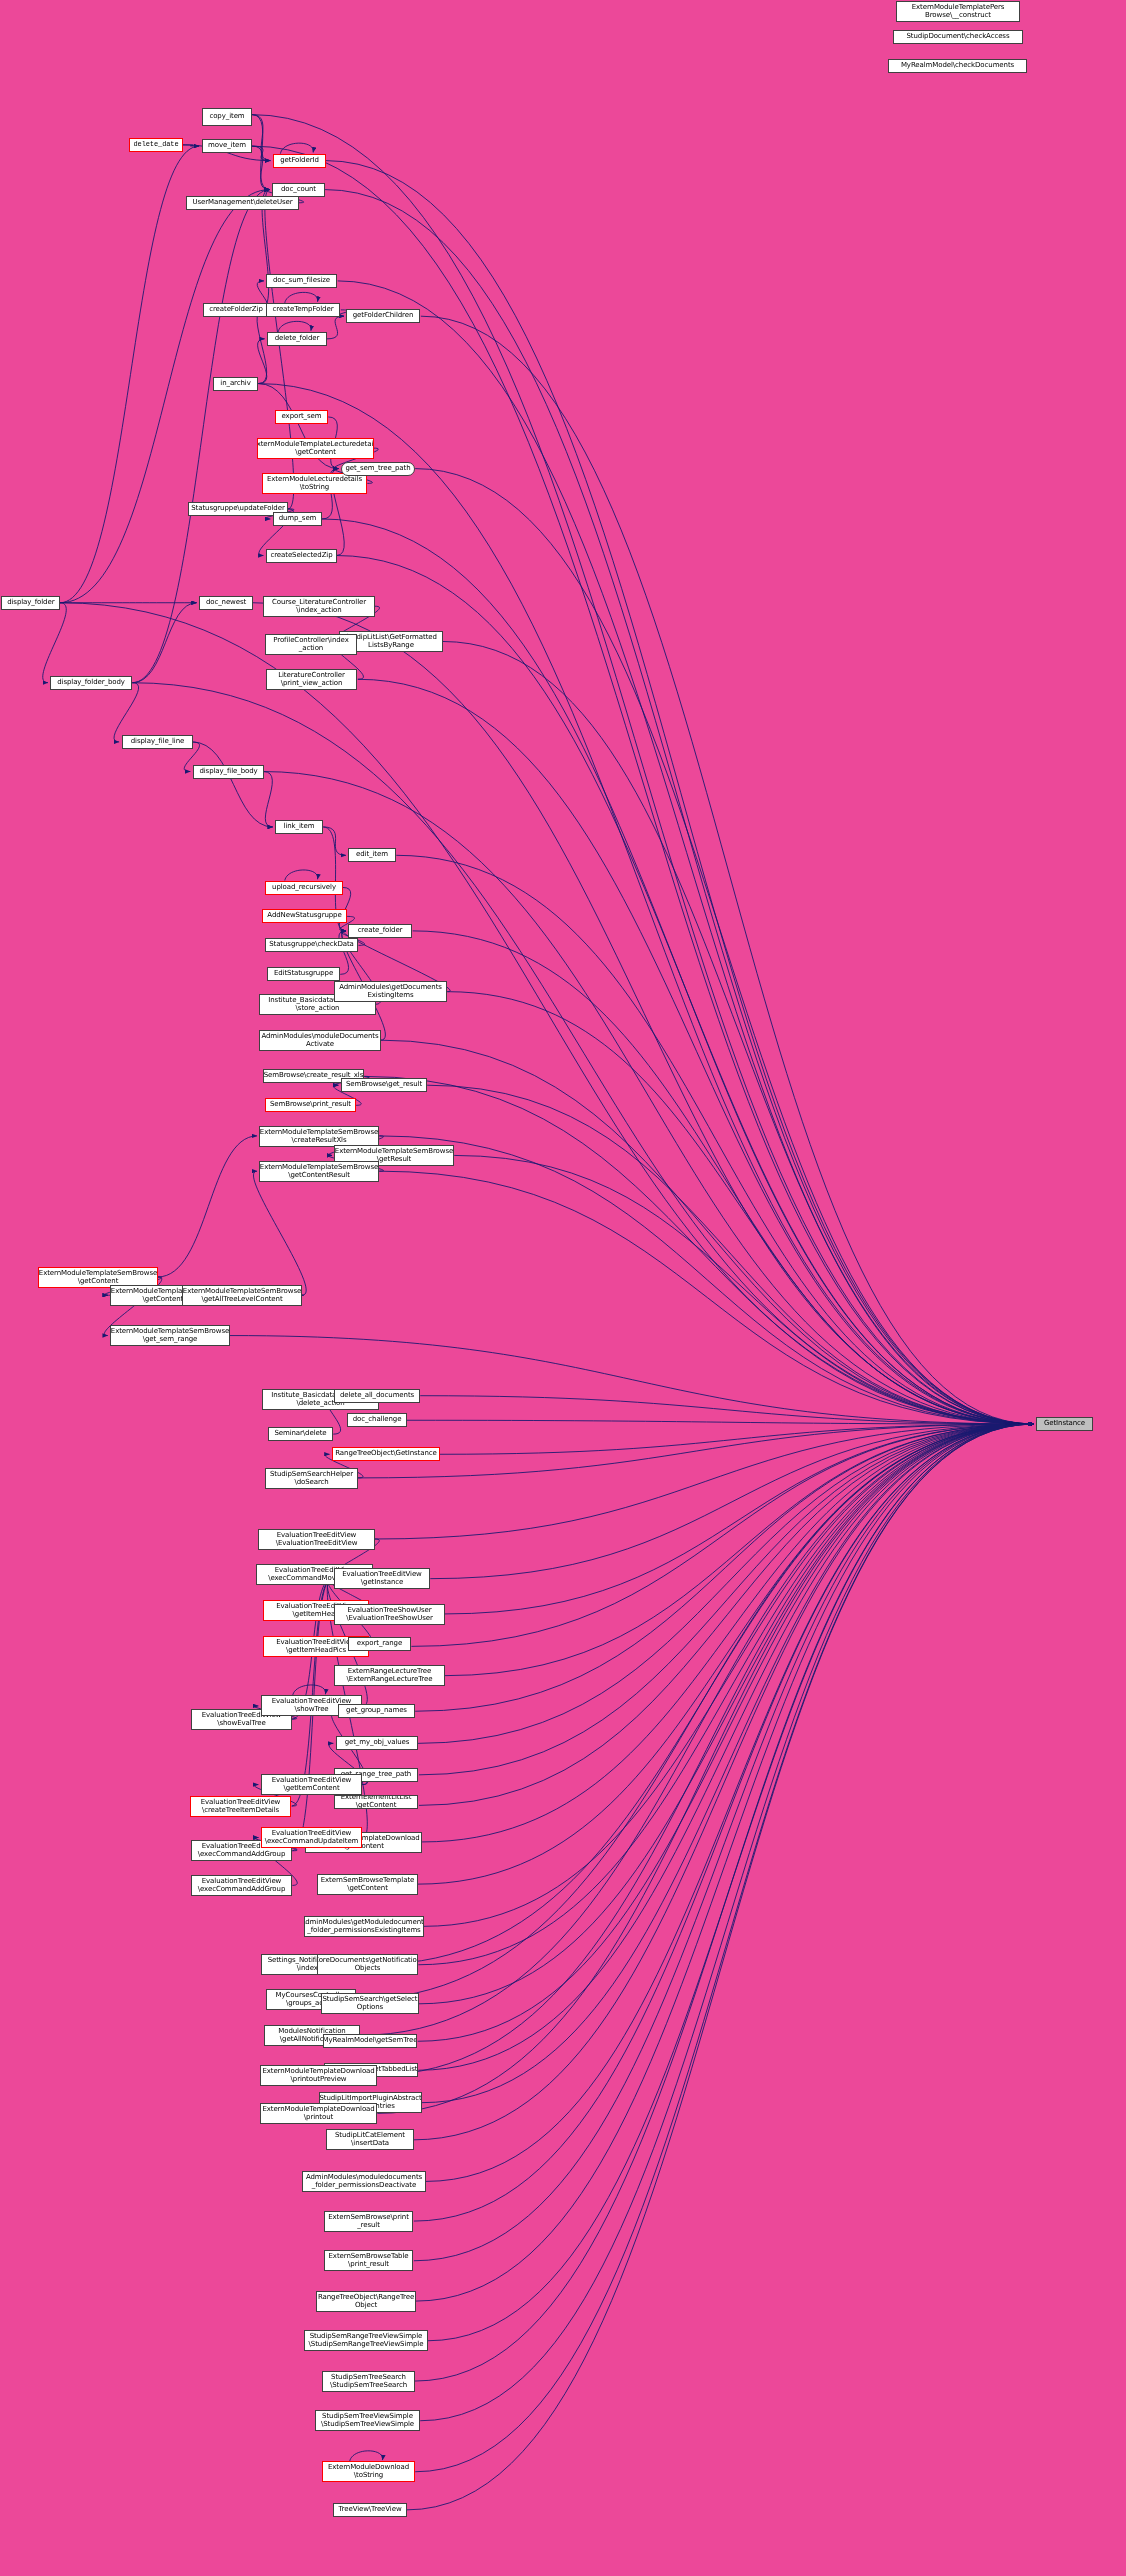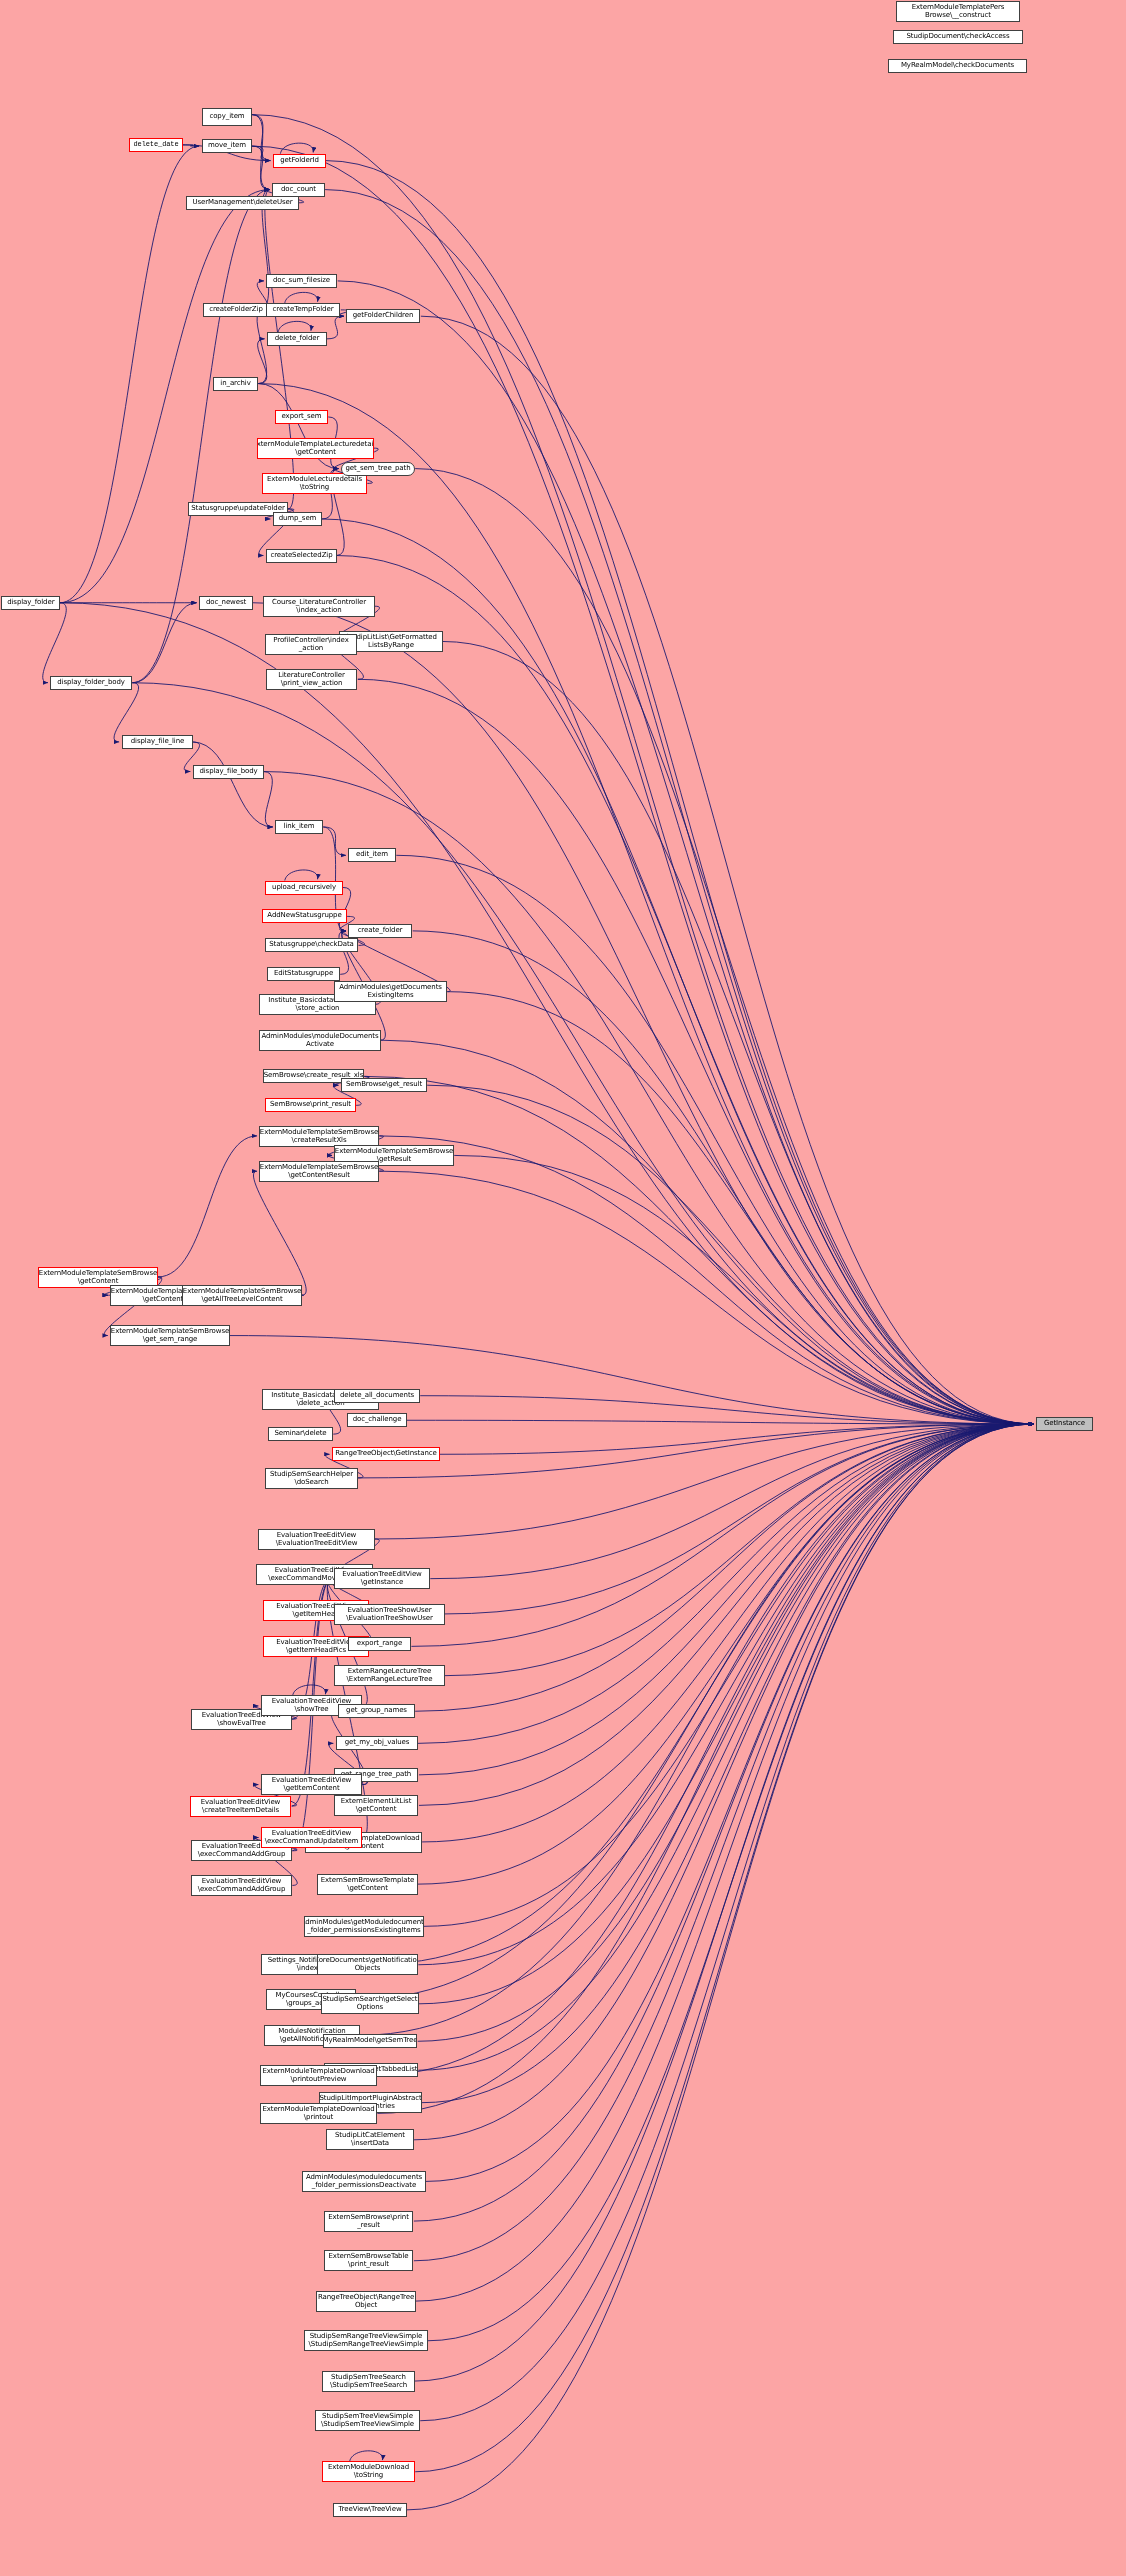--- a/index.html
+++ b/index.html
@@ -5,21 +5,21 @@
 <style>
   html, body {
     margin: 0;
     padding: 0;
     background: #ffffff;
   }
   #graph-root {
     position: relative;
     width: 1127px;
     height: 2576px;
-    background: #fca5a5;
+    background: #ec4899;
     font-family: "DejaVu Sans", sans-serif;
     overflow: hidden;
   }
   #edge-layer {
     position: absolute;
     left: 0;
     top: 0;
     width: 1127px;
     height: 2576px;
     pointer-events: none;
@@ -302,21 +302,21 @@
 \showEvalTree</div>
       <div class="node" style="left: 261px; top: 1695px; width: 101px; height: 21px;">EvaluationTreeEditView
 \showTree</div>
       <div class="node" style="left: 338px; top: 1704px; width: 77px; height: 14px;">get_group_names</div>
       <div class="node" style="left: 336px; top: 1736px; width: 82px; height: 14px;">get_my_obj_values</div>
       <div class="node" style="left: 334px; top: 1768px; width: 84px; height: 14px;">get_range_tree_path</div>
       <div class="node red" style="left: 190px; top: 1796px; width: 101px; height: 21px;">EvaluationTreeEditView
 \createTreeItemDetails</div>
       <div class="node" style="left: 261px; top: 1774px; width: 101px; height: 21px;">EvaluationTreeEditView
 \getItemContent</div>
-      <div class="node" style="left: 334px; top: 1795px; width: 84px; height: 21px;">ExternElementLitList
+      <div class="node" style="left: 334px; top: 1795px; width: 84px; height: 14px;">ExternElementLitList
 \getContent</div>
       <div class="node" style="left: 305px; top: 1832px; width: 117px; height: 21px;">ExternModuleTemplateDownload
 \getContent</div>
       <div class="node" style="left: 191px; top: 1840px; width: 101px; height: 21px;">EvaluationTreeEditView
 \execCommandAddGroup</div>
       <div class="node red" style="left: 261px; top: 1827px; width: 101px; height: 21px;">EvaluationTreeEditView
 \execCommandUpdateItem</div>
       <div class="node" style="left: 317px; top: 1874px; width: 101px; height: 21px;">ExternSemBrowseTemplate
 \getContent</div>
       <div class="node" style="left: 191px; top: 1875px; width: 101px; height: 21px;">EvaluationTreeEditView

